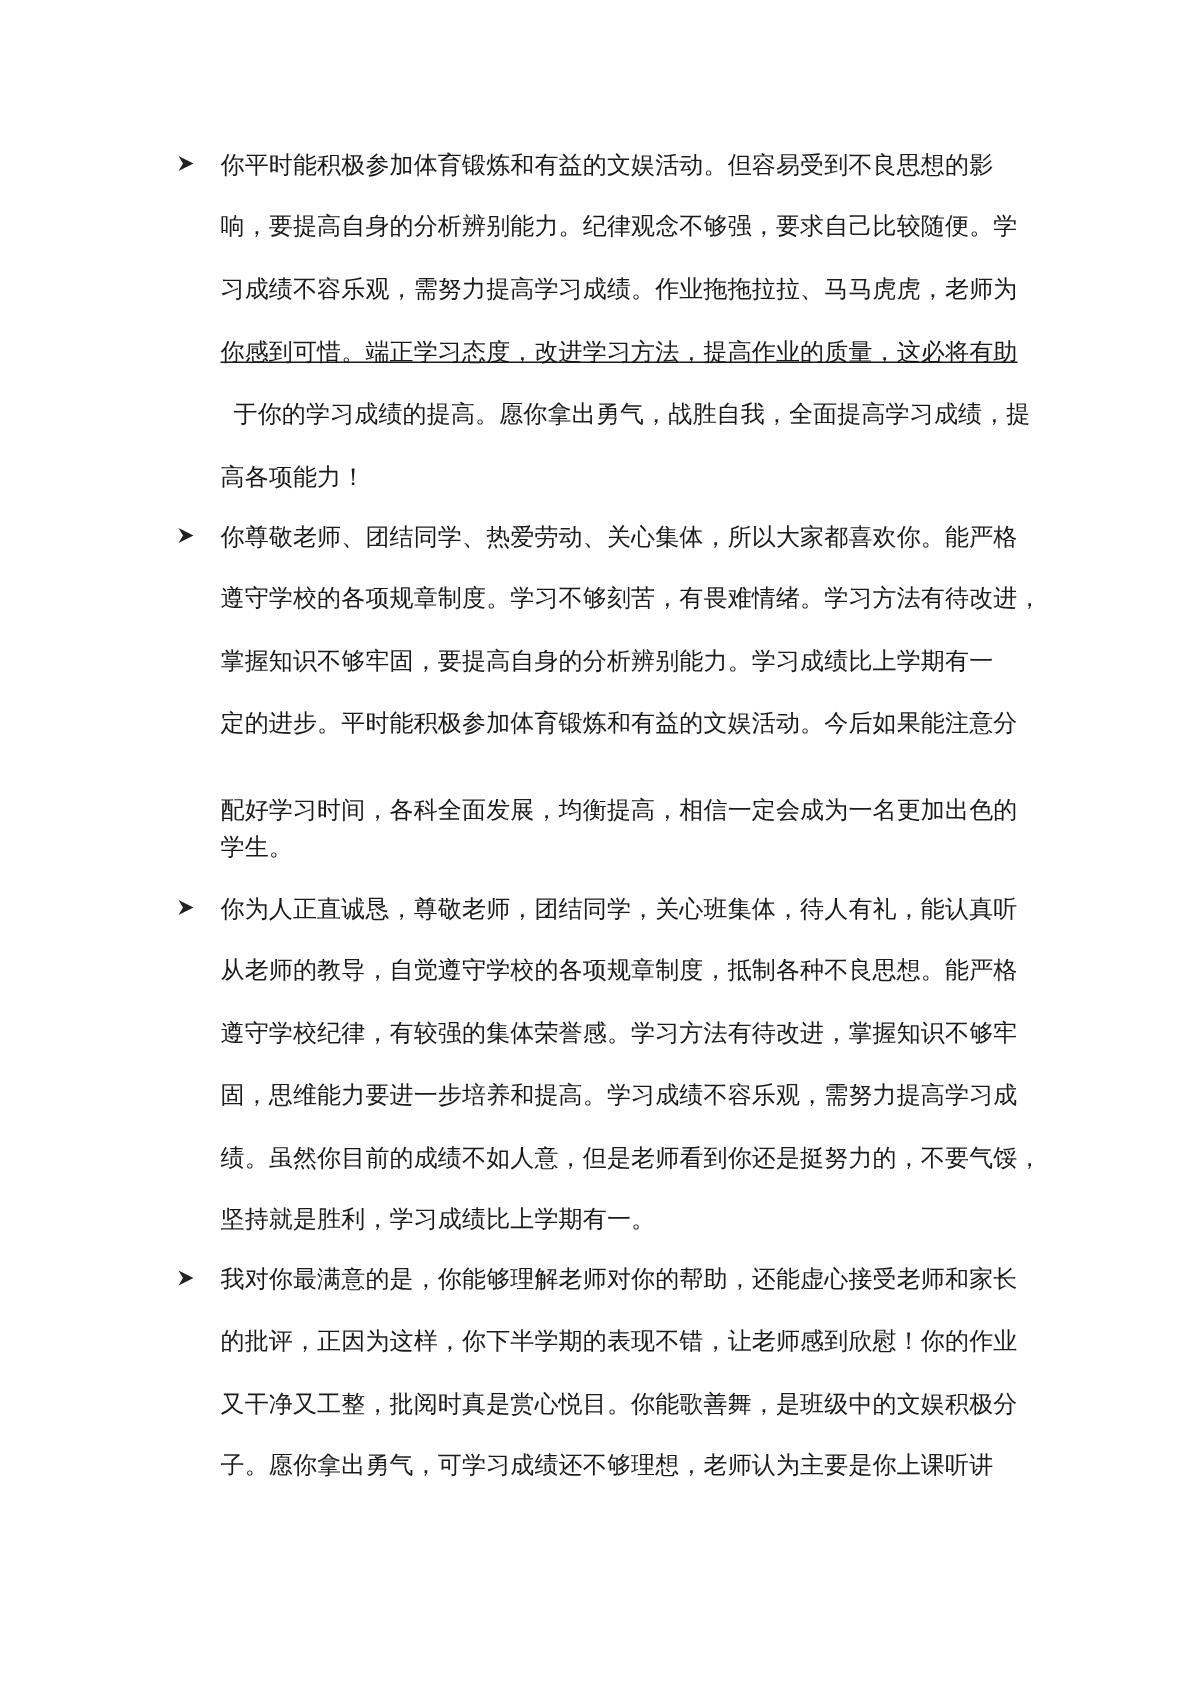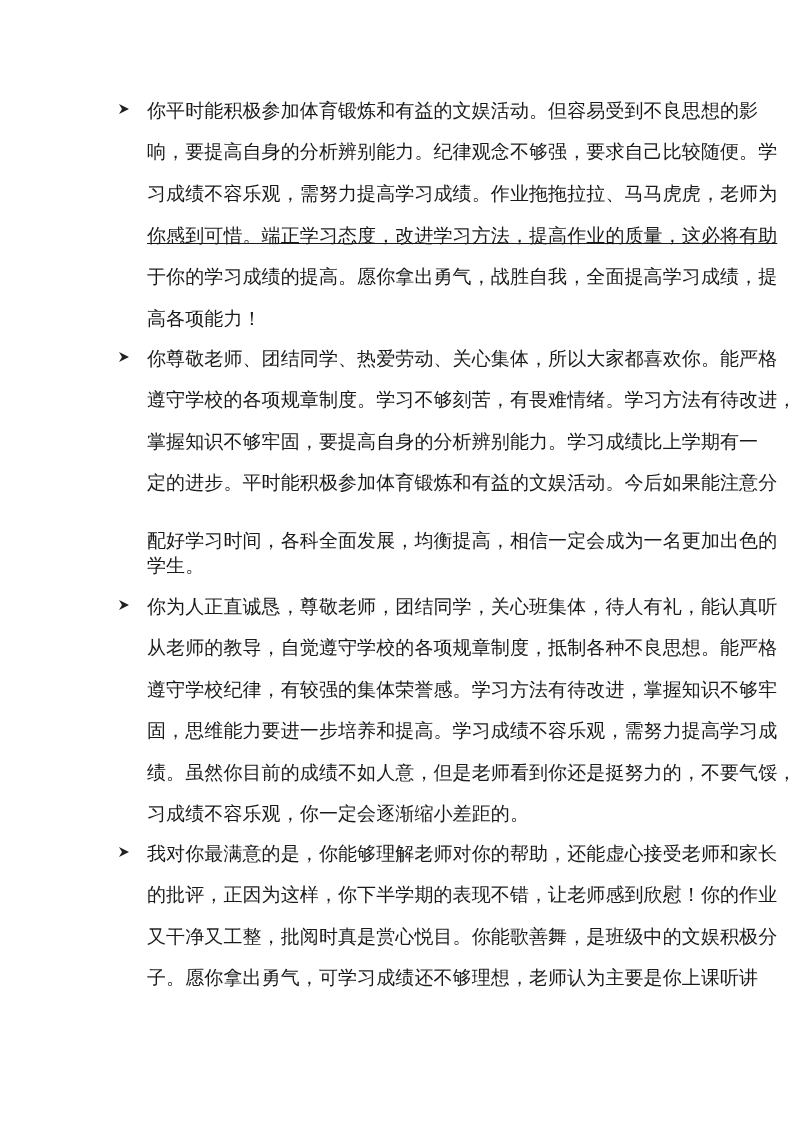--- a/index.html
+++ b/index.html
@@ -35,21 +35,21 @@
       height: 14px;
       font-size: 13px;
       line-height: 14px;
       color: #222;
     }
     .bullet svg { display: block; }
     .line {
       position: absolute;
       left: 147px;
       width: 540px;
-      font-size: 19px;
+      font-size: 16px;
       line-height: 22px;
       white-space: nowrap;
       letter-spacing: 0.1px;
     }
   </style>
 </head>
 <body>
 
 <div class="page">
 
@@ -81,25 +81,25 @@
     <div class="line" style="top:554px;">学生。</div>
   </div>
 
   <div class="item" style="top:0;">
     <span class="bullet" style="top:599px;">
       <svg width="12" height="12" viewBox="0 0 12 12">
           <path d="M1 1 L11 6 L1 11 L4 6 Z" fill="#222"></path>
         </svg>
     </span>
     <div class="line" style="top:595px;">你为人正直诚恳，尊敬老师，团结同学，关心班集体，待人有礼，能认真听</div>
-    <div class="line" style="top:636px;text-align:right;">从老师的教导，自觉遵守学校的各项规章制度，抵制各种不良思想。能严格</div>
+    <div class="line" style="top:636px;">从老师的教导，自觉遵守学校的各项规章制度，抵制各种不良思想。能严格</div>
     <div class="line" style="top:678px;">遵守学校纪律，有较强的集体荣誉感。学习方法有待改进，掌握知识不够牢</div>
     <div class="line" style="top:719px;">固，思维能力要进一步培养和提高。学习成绩不容乐观，需努力提高学习成</div>
     <div class="line" style="top:761px;">绩。虽然你目前的成绩不如人意，但是老师看到你还是挺努力的，不要气馁，</div>
-    <div class="line" style="top:802px;">习成绩不容乐观，你一定会逐渐缩小差距的。</div>
+    <div class="line" style="top:802px;">坚持就是胜利，学习成绩比上学期有一。</div>
   </div>
 
   <div class="item" style="top:0;">
     <span class="bullet" style="top:846px;">
       <svg width="12" height="12" viewBox="0 0 12 12">
           <path d="M1 1 L11 6 L1 11 L4 6 Z" fill="#222"></path>
         </svg>
     </span>
     <div class="line" style="top:842px;">我对你最满意的是，你能够理解老师对你的帮助，还能虚心接受老师和家长</div>
     <div class="line" style="top:883px;">的批评，正因为这样，你下半学期的表现不错，让老师感到欣慰！你的作业</div>

